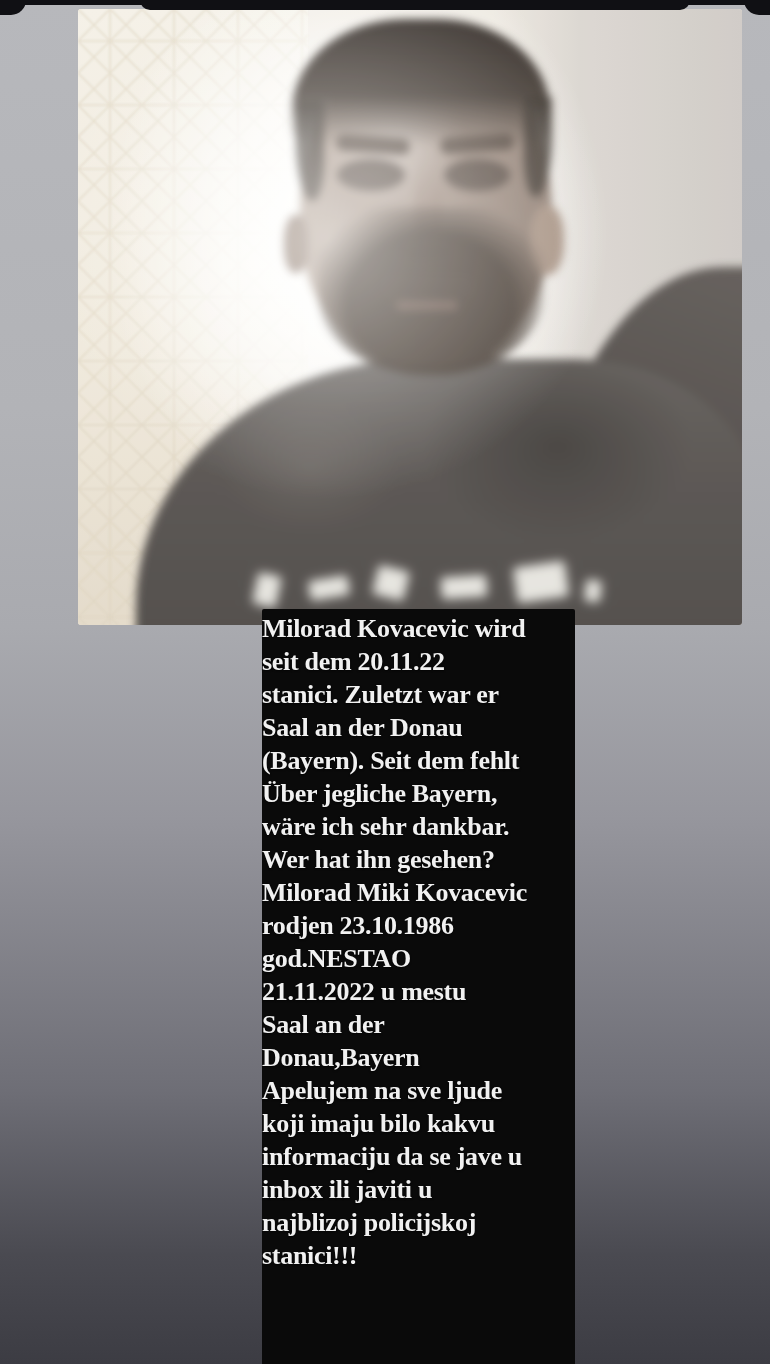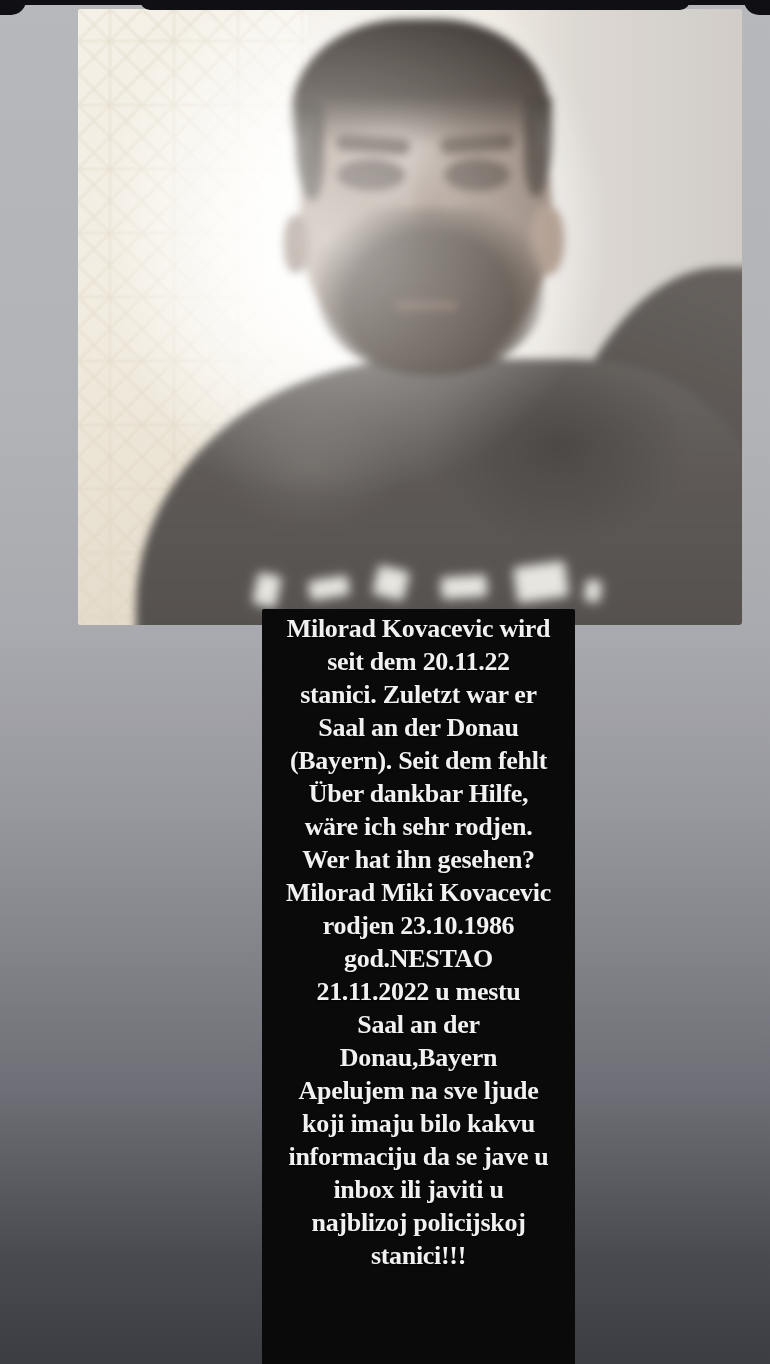--- a/index.html
+++ b/index.html
@@ -129,21 +129,21 @@
     position: absolute; left: 262px; top: 609px; width: 313px; height: 770px;
     border-radius: 2px;
     padding-top: 3px;
     box-sizing: border-box;
   }
   .notice-text { width: 100%; }
   .nline {
     font-size: 26px;
     line-height: 33px;
     font-weight: 700;
-    text-align: center;
+    text-align: left;
     letter-spacing: -0.3px;
     text-shadow: 0 1px 2px rgba(0,0,0,0.65);
     white-space: nowrap;
   }
 </style>
 </head>
 <body>
 
 <div class="stage">
   <div class="bg"></div>
@@ -210,22 +210,22 @@
   <div class="topbar-corner l"></div>
   <div class="topbar-corner r"></div>
 
   <div class="notice" style="background: rgb(10, 10, 10); color: rgb(241, 241, 241);">
     <div class="notice-text">
         <div class="nline">Milorad Kovacevic wird</div>
         <div class="nline">seit dem 20.11.22</div>
         <div class="nline">stanici. Zuletzt war er</div>
         <div class="nline">Saal an der Donau</div>
         <div class="nline">(Bayern). Seit dem fehlt</div>
-        <div class="nline">Über dankbar Hilfe,</div>
-        <div class="nline">wäre ich sehr rodjen.</div>
+        <div class="nline">Über jegliche Bayern,</div>
+        <div class="nline">wäre ich sehr dankbar.</div>
         <div class="nline">Wer hat ihn gesehen?</div>
         <div class="nline">Milorad Miki Kovacevic</div>
         <div class="nline">rodjen 23.10.1986</div>
         <div class="nline">god.NESTAO</div>
         <div class="nline">21.11.2022 u mestu</div>
         <div class="nline">Saal an der</div>
         <div class="nline">Donau,Bayern</div>
         <div class="nline">Apelujem na sve ljude</div>
         <div class="nline">koji imaju bilo kakvu</div>
         <div class="nline">informaciju da se jave u</div>

